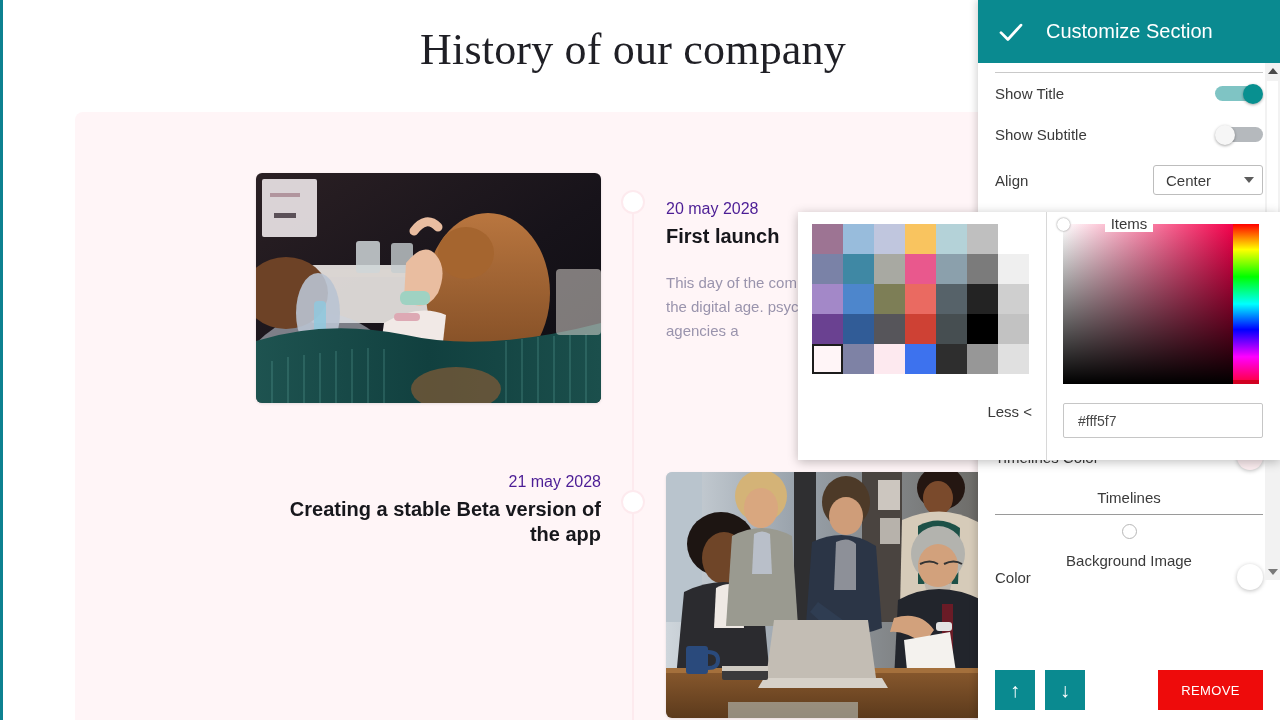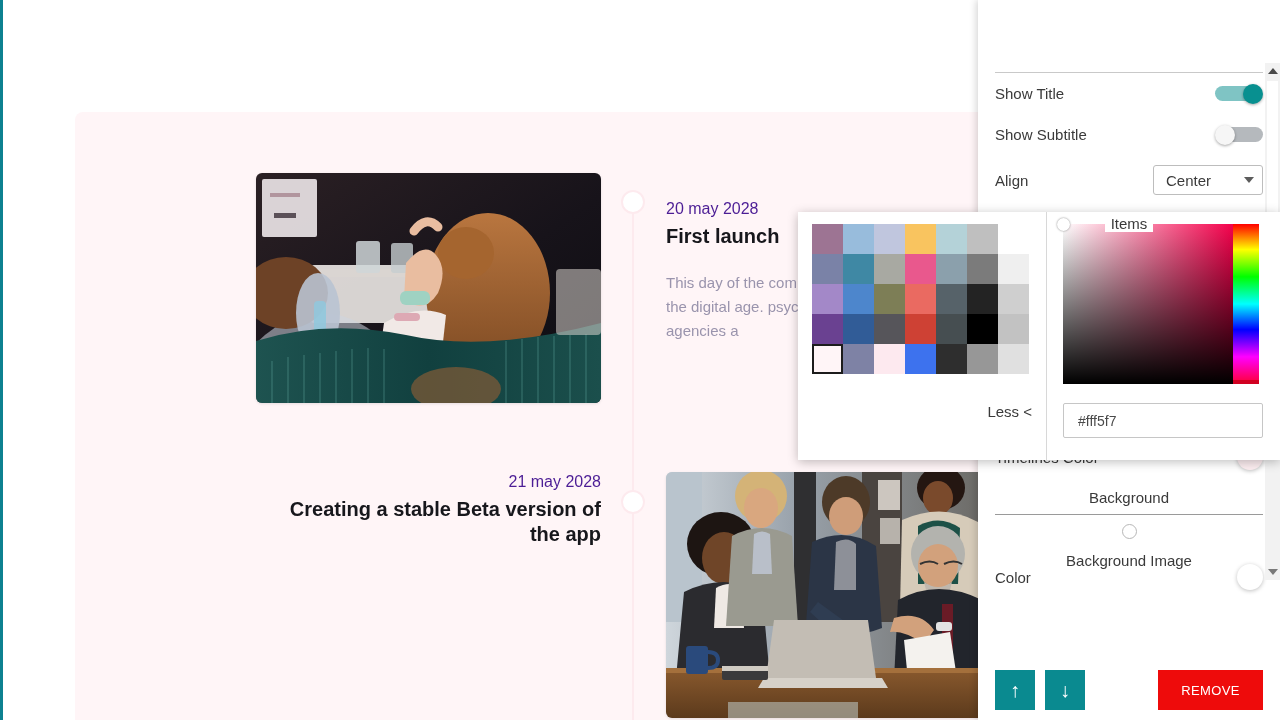--- a/index.html
+++ b/index.html
@@ -224,20 +224,21 @@
 </style>
 </head>
 <body>
 
 <div id="root">
 
   <div class="left-edge"></div>
 
   <div class="canvas">
 
+    <div class="page-title">History of our company</div>
 
     <div class="section-band"></div>
 
     <div class="timeline-line"></div>
     <div class="tl-dot d1"></div>
     <div class="tl-dot d2"></div>
 
     <div class="photo photo-1">
       <svg viewBox="0 0 345 230" preserveAspectRatio="none">
         <defs>
@@ -372,20 +373,26 @@
 
         <rect x="56" y="194" width="46" height="14" rx="2" fill="#3a3a3c"></rect>
         <rect x="56" y="194" width="46" height="5" fill="#cfcac2"></rect>
         <rect x="62" y="230" width="130" height="16" fill="#b9c2bc" opacity="0.6"></rect>
       </svg>
     </div>
   </div>
 
   <div class="panel">
 
+    <div class="panel-header">
+      <svg class="check-icon" viewBox="0 0 24 24">
+        <path d="M4 12.5 L9.5 18 L20 6.5" fill="none" stroke="#ffffff" stroke-width="2.2" stroke-linecap="round" stroke-linejoin="round"></path>
+      </svg>
+      <div class="panel-title">Customize Section</div>
+    </div>
 
     <div class="panel-body">
       <div class="scroll-inner">
         <div class="top-rule"></div>
 
         <div class="row">
           <div class="row-label">Show Title</div>
           <div class="toggle on">
             <div class="track"></div>
             <div class="knob"></div>
@@ -413,21 +420,21 @@
         </div>
 
         <div style="height:206px;"></div>
 
         <div class="row" style="height:36px;">
           <div class="row-label">Timelines Color</div>
           <div class="swatch-circle" style="background:#fdeef1;"></div>
         </div>
 
         <div class="cap-wrap" style="margin-top:14px;">
-          <div class="cap">Background</div>
+          <div class="cap">Timelines</div>
           <div class="cap-rule"></div>
         </div>
 
         <div class="radio-row" style="margin-top:9px;">
           <div class="radio"></div>
           <div class="radio-label">Background  Image</div>
         </div>
 
 
         <div class="row" style="height:40px;">

